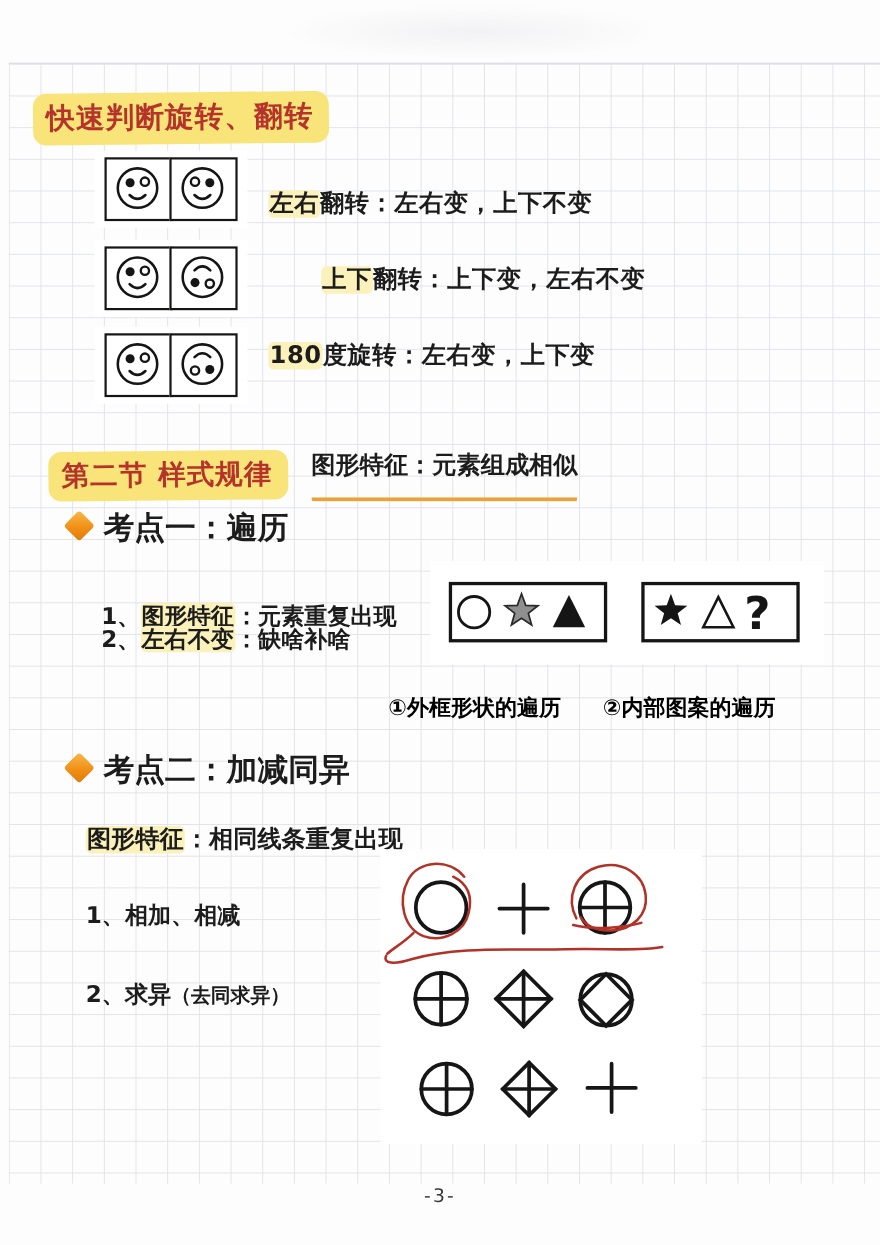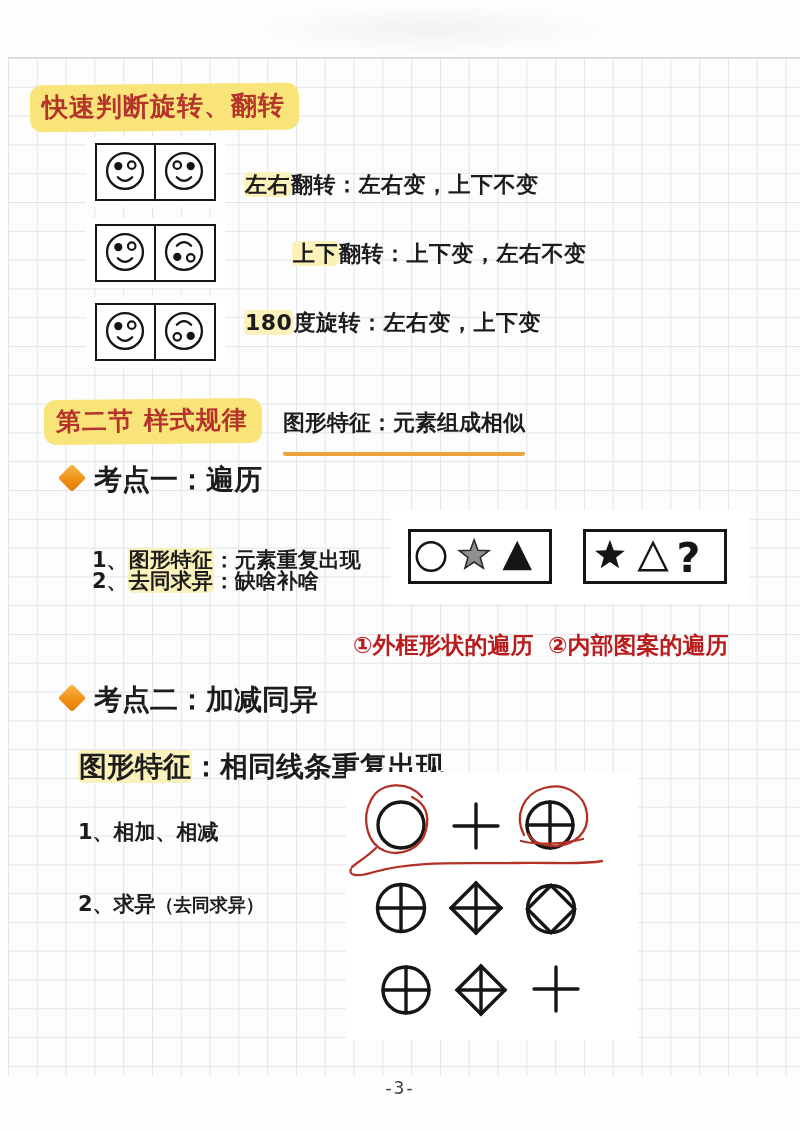--- a/index.html
+++ b/index.html
@@ -22,21 +22,21 @@
   .patch{position:absolute;background:#ffffff;}
   
   .red-title{font-weight:700;color:#b5332b;font-size:26px;letter-spacing:1px;white-space:nowrap;}
   .pill{background:#f8e478;border-radius:12px;padding:5px 14px 7px 12px;transform:rotate(-0.6deg);display:inline-block;}
   .hl-soft{background:#fbf1bb;border-radius:5px;padding:0 1px;}
   .blk{color:#1c1c1c;font-weight:700;white-space:nowrap;}
   .fliptxt{font-size:22px;letter-spacing:0.5px;}
   .kd-title{font-size:28px;}
   .item{font-size:21px;}
   .paren{font-size:18px;}
-  .blue-note{color:#b91c1c;font-weight:700;font-size:23px;white-space:nowrap;}
+  .blue-note{color:#000000;font-weight:700;font-size:20px;white-space:nowrap;}
   .feature-underline{border-bottom:4px solid #eaa33c;border-radius:3px;padding-bottom:14px;font-size:22px;}
   .diamond{
     position:absolute;width:20px;height:20px;
     background:linear-gradient(135deg,#f9b84a 0%,#ef8d13 60%,#e07b0a 100%);
     transform:rotate(45deg);border-radius:3px;
   }
   
   .smile-row{position:absolute;background:#fff;padding:6px 9px;display:flex;}
   .cell{width:62px;height:58px;border:2.6px solid #151515;background:#fff;box-sizing:border-box;}
   .cell + .cell{margin-left:-2.6px;}
@@ -114,33 +114,33 @@
         <path d="M23 22 Q31 14 39 22" fill="none" stroke="#151515" stroke-width="2.6" stroke-linecap="round"></path>
         <circle cx="23.5" cy="35.5" r="4.2" fill="none" stroke="#151515" stroke-width="2.4"></circle>
         <circle cx="38.5" cy="34.5" r="4.6" fill="#151515"></circle>
       </svg>
     </div>
   </div>
   <div class="abs blk fliptxt" style="left:244px;top:308px;">
     <span class="hl-soft">180</span><span>度旋转：左右变，上下变</span>
   </div>
 
-  <div class="abs" style="left:44px;top:399px;text-align:center;">
+  <div class="abs" style="left:44px;top:410px;text-align:center;">
     <span class="pill red-title" style="font-size:25px;">第二节 样式规律</span>
   </div>
   <div class="abs blk feature-underline" style="left:283px;top:408px;">图形特征：元素组成相似</div>
 
   <div class="diamond" style="left:62px;top:468px;"></div>
   <div class="abs blk kd-title" style="left:94px;top:461px;">考点一：遍历</div>
 
   <div class="abs blk item" style="left:92px;top:546px;">
     <span>1、</span><span class="hl-soft">图形特征</span><span>：元素重复出现</span>
   </div>
   <div class="abs blk item" style="left:92px;top:567px;">
-    <span>2、</span><span class="hl-soft">去同求异</span><span>：缺啥补啥</span>
+    <span>2、</span><span class="hl-soft">左右不变</span><span>：缺啥补啥</span>
   </div>
 
   <div class="patch" style="left:391px;top:510px;width:358px;height:94px;"></div>
   <div class="shape-box" style="left:408px;top:529px;">
     <svg width="138" height="49" viewBox="0 0 140 50">
       <circle cx="20" cy="25" r="14.5" fill="none" stroke="#151515" stroke-width="2.6"></circle>
       <polygon points="64,8 67.9,18.7 79.2,19.1 70.3,26 73.4,36.9 64,30.6 54.6,36.9 57.7,26 48.8,19.1 60.1,18.7" fill="#8f8f8f" stroke="#2a2a2a" stroke-width="1.6"></polygon>
       <polygon points="108,9 123,39 93,39" fill="#151515"></polygon>
     </svg>
   </div>
@@ -151,21 +151,21 @@
       <text x="92" y="41" font-size="42" font-weight="bold" fill="#151515">?</text>
     </svg>
   </div>
 
   <div class="abs blue-note" style="left:353px;top:630px;">①外框形状的遍历</div>
   <div class="abs blue-note" style="left:548px;top:630px;">②内部图案的遍历</div>
 
   <div class="diamond" style="left:62px;top:688px;"></div>
   <div class="abs blk kd-title" style="left:94px;top:681px;">考点二：加减同异</div>
 
-  <div class="abs blk item" style="left:78px;top:748px;font-size:28px;">
+  <div class="abs blk item" style="left:78px;top:748px;font-size:22px;">
     <span class="hl-soft">图形特征</span><span>：相同线条重复出现</span>
   </div>
 
   <div class="abs blk item" style="left:78px;top:818px;">
     <span>1、相加、相减</span><span class="paren"></span>
   </div>
   <div class="abs blk item" style="left:78px;top:890px;">
     <span>2、求异</span><span class="paren">（去同求异）</span>
   </div>
 

